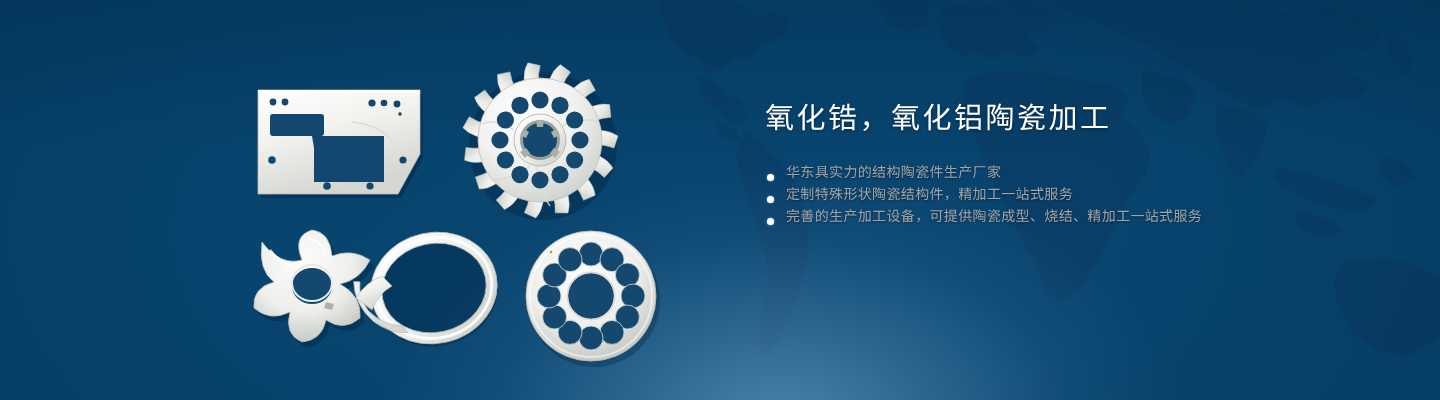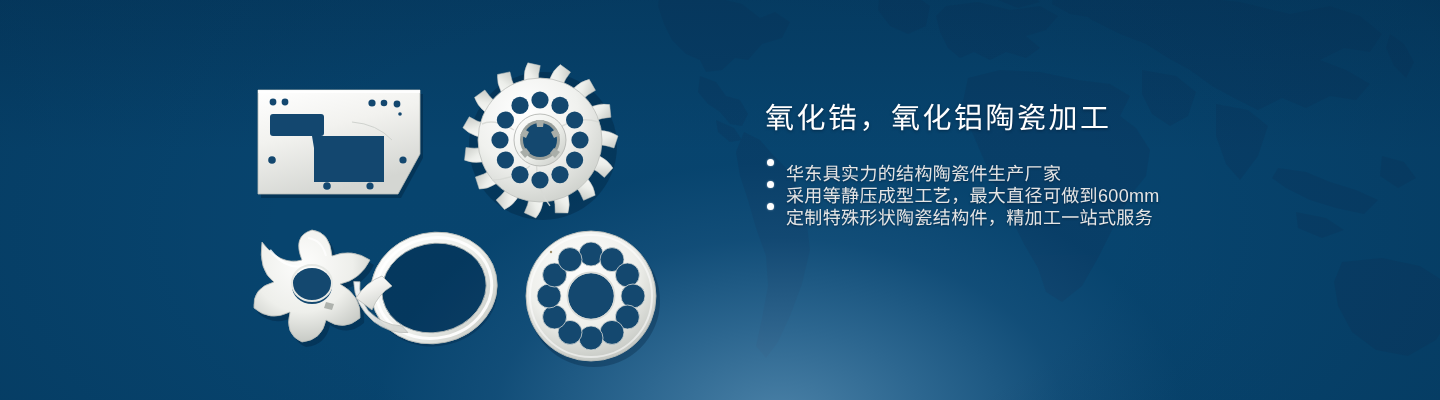--- a/index.html
+++ b/index.html
@@ -52,23 +52,23 @@
     position:absolute;left:765px;top:104px;width:620px;
   }
   .title{
     font-size:29px;line-height:1.0;color:#ffffff;
     letter-spacing:2.5px;font-weight:400;white-space:nowrap;
     text-shadow:0 1px 3px rgba(0,20,40,.55);
     margin:0 0 26px 0;
   }
   .bullets{list-style:none;margin:0;padding:0;}
   .bullets li{
-    display:flex;align-items:flex-start;
+    display:flex;align-items:flex-end;
     height:22px;margin:0;
-    font-size:18px;color:#e5e5e5;letter-spacing:.35px;
+    font-size:14px;color:#a3a3a3;letter-spacing:.35px;
     text-shadow:0 1px 2px rgba(0,20,40,.5);
   }
   .dot{
     flex:0 0 auto;width:7px;height:7px;border-radius:50%;
     background:#ffffff;margin-right:12px;margin-left:2px;
     box-shadow:0 0 2px rgba(255,255,255,.6);
   }
   .btext{white-space:nowrap;}
 
   
@@ -362,22 +362,22 @@
 
   <div class="copy">
     <h1 class="title">氧化锆，氧化铝陶瓷加工</h1>
     <ul class="bullets">
       <li>
         <span class="dot"></span>
         <span class="btext">华东具实力的结构陶瓷件生产厂家</span>
       </li>
       <li>
         <span class="dot"></span>
-        <span class="btext">采用等静压成型工艺，最大直径可做到600mm</span>
+        <span class="btext">定制特殊形状陶瓷结构件，精加工一站式服务</span>
       </li>
       <li>
         <span class="dot"></span>
-        <span class="btext">定制特殊形状陶瓷结构件，精加工一站式服务</span>
+        <span class="btext">完善的生产加工设备，可提供陶瓷成型、烧结、精加工一站式服务</span>
       </li>
     </ul>
   </div>
 
 </div>
 
 </body></html>

